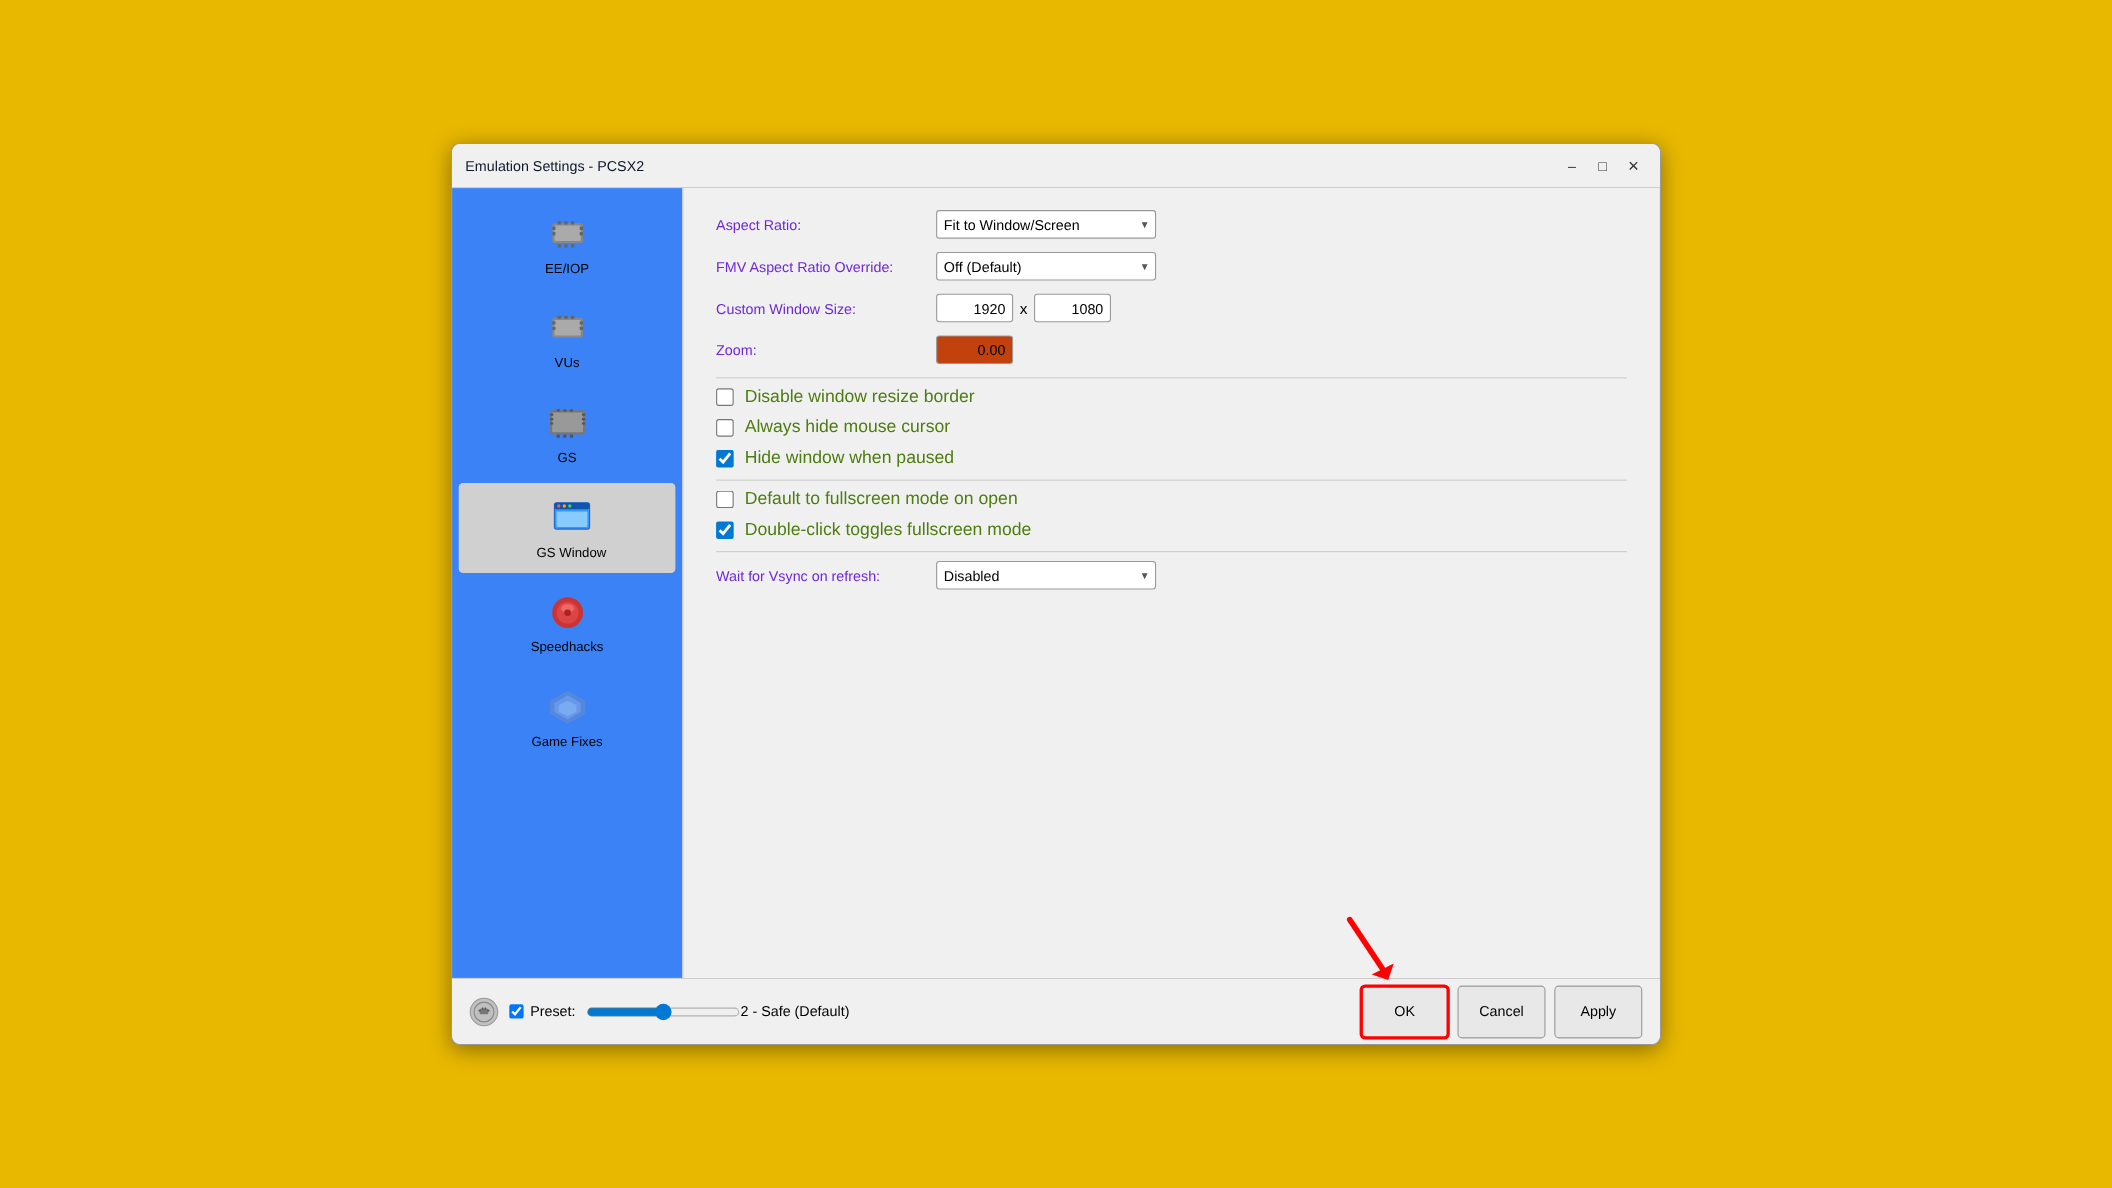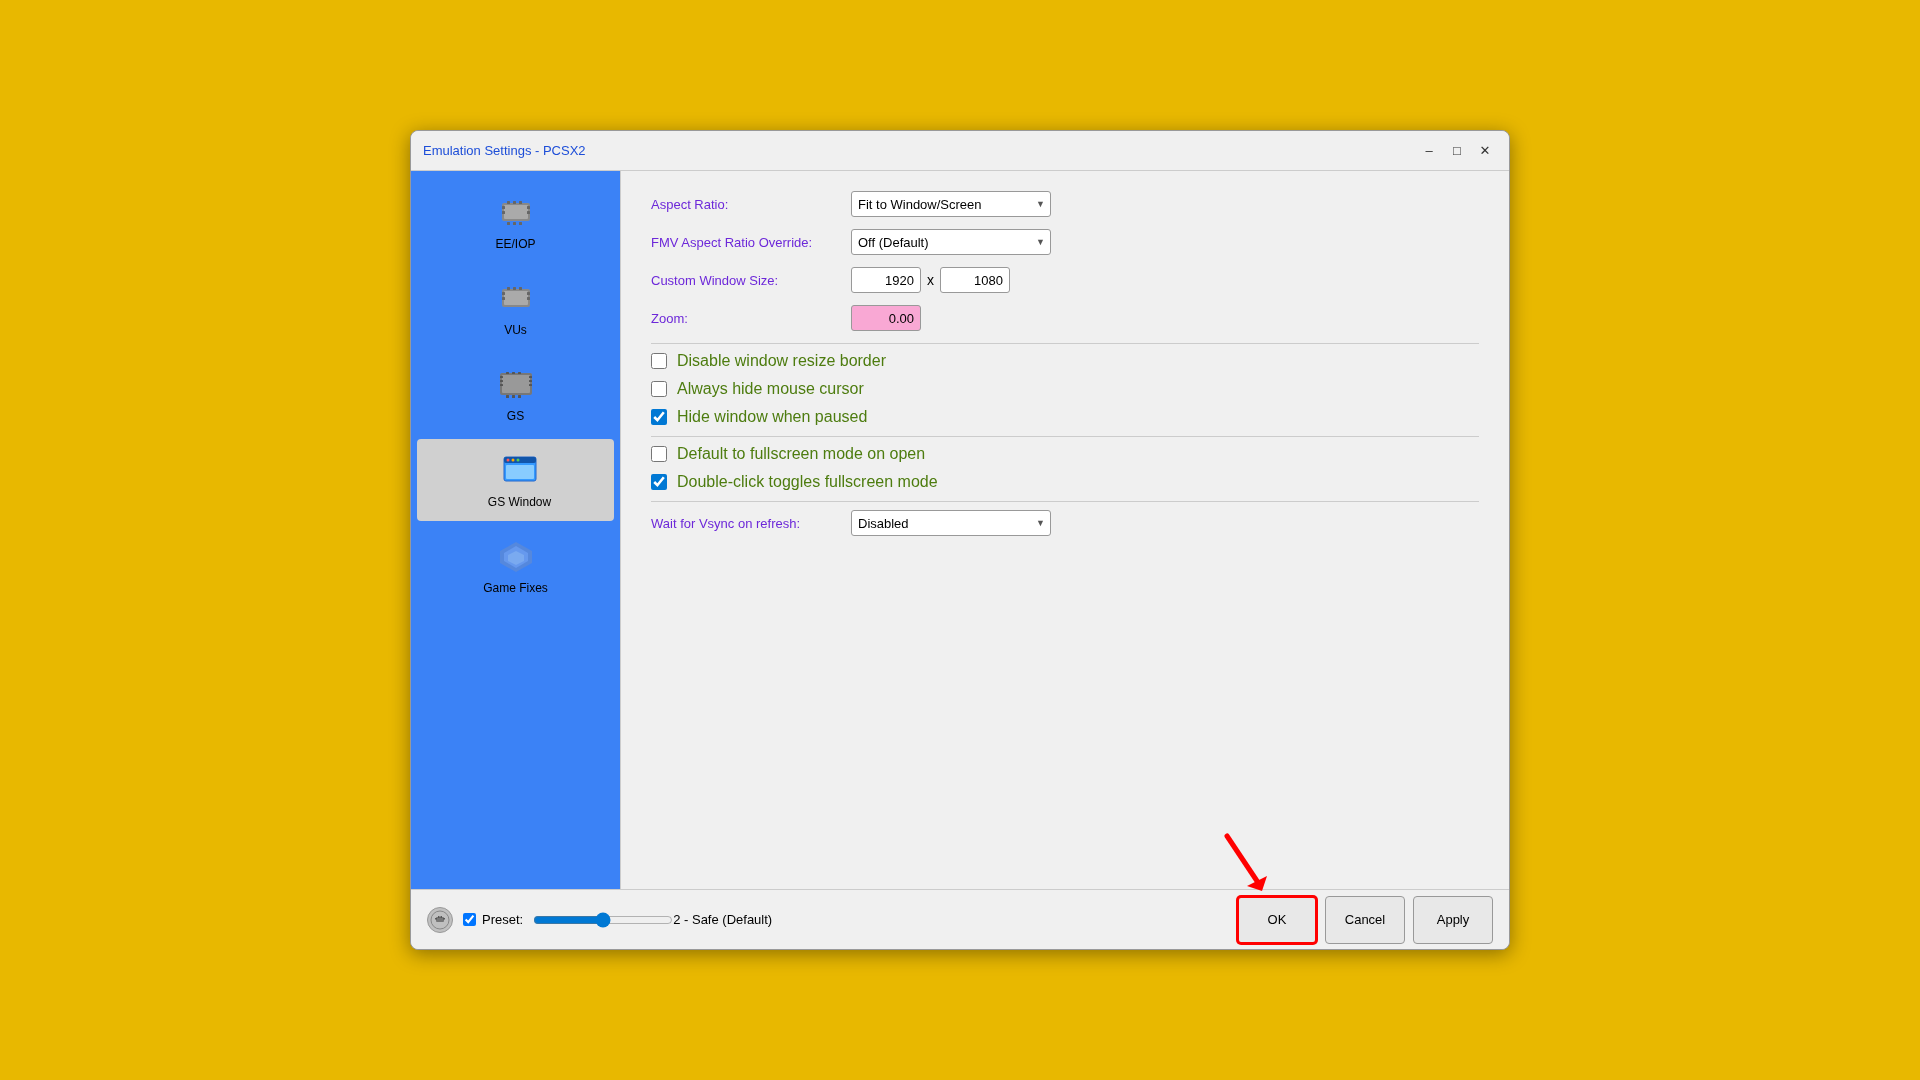--- a/index.html
+++ b/index.html
@@ -33,21 +33,21 @@
       display: flex;
       align-items: center;
       justify-content: space-between;
       border-bottom: 1px solid #ccc;
       border-radius: 8px 8px 0 0;
       height: 40px;
     }
 
     .title-bar-title {
       font-size: 13px;
-      color: #1d4ed8;
+      color: #0f172a;
     }
 
     .title-bar-controls {
       display: flex;
       gap: 4px;
     }
 
     .title-bar-btn {
       width: 24px;
       height: 24px;
@@ -122,21 +122,21 @@
     .form-label {
       min-width: 200px;
       font-size: 13px;
       color: #6d28d9;
     }
 
     .form-control {
       height: 26px;
       border: 1px solid #999;
       border-radius: 3px;
-      background: #f9a8d4;
+      background: #c2410c;
       padding: 0 6px;
       font-size: 13px;
     }
 
     .form-select {
       height: 26px;
       border: 1px solid #999;
       border-radius: 3px;
       background: white;
       padding: 0 6px;
@@ -367,20 +367,31 @@
             <rect x="4" y="4" width="32" height="6" rx="2" fill="#1155AA"></rect>
             <rect x="6" y="12" width="28" height="14" fill="#88CCFF" rx="1"></rect>
             <circle cx="8" cy="7" r="1.5" fill="#ff5555"></circle>
             <circle cx="13" cy="7" r="1.5" fill="#ffaa00"></circle>
             <circle cx="18" cy="7" r="1.5" fill="#55cc55"></circle>
           </svg>
         </div>
         <span class="sidebar-label">GS Window</span>
       </div>
 
+      <div class="sidebar-item">
+        <div class="sidebar-icon">
+          <svg width="40" height="36" viewBox="0 0 40 36">
+            <circle cx="20" cy="18" r="14" fill="#CC3333"></circle>
+            <circle cx="20" cy="18" r="10" fill="#DD4444"></circle>
+            <ellipse cx="20" cy="14" rx="6" ry="4" fill="#EE6666"></ellipse>
+            <circle cx="20" cy="18" r="3" fill="#AA2222"></circle>
+          </svg>
+        </div>
+        <span class="sidebar-label">Speedhacks</span>
+      </div>
 
       <div class="sidebar-item">
         <div class="sidebar-icon">
           <svg width="40" height="36" viewBox="0 0 40 36">
             <polygon points="20,3 36,12 36,24 20,33 4,24 4,12" fill="#5588DD"></polygon>
             <polygon points="20,7 32,14 32,22 20,29 8,22 8,14" fill="#6699EE"></polygon>
             <polygon points="20,12 28,16 28,22 20,26 12,22 12,16" fill="#7AAAF0"></polygon>
           </svg>
         </div>
         <span class="sidebar-label">Game Fixes</span>

